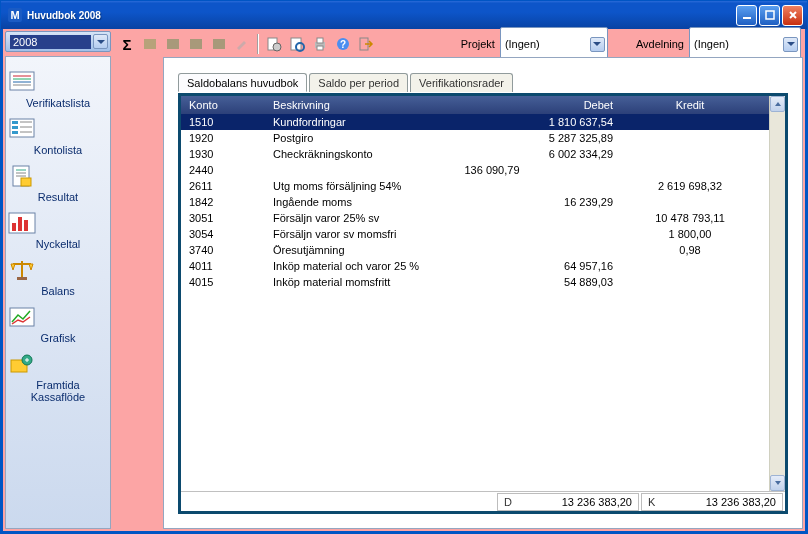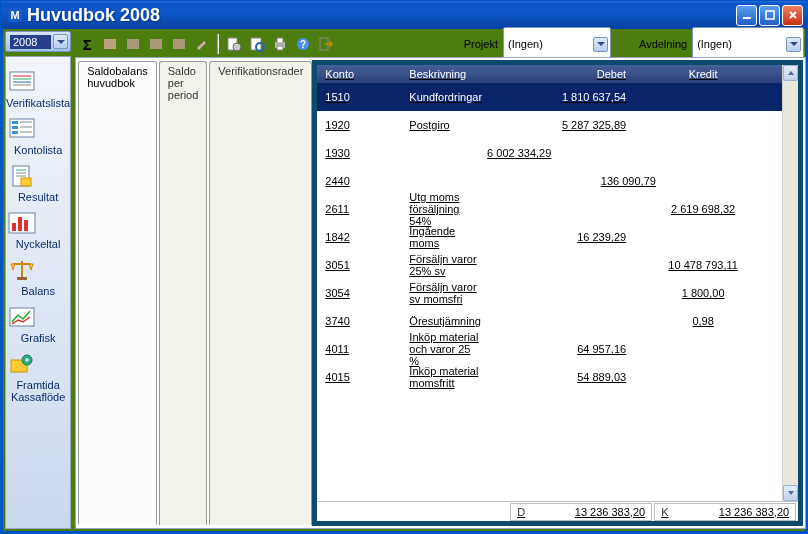--- a/index.html
+++ b/index.html
@@ -28,21 +28,21 @@
   }
   .titlebar .app-icon {
     width: 16px; height: 16px;
     margin-right: 4px;
     display: inline-flex;
     align-items: center;
     justify-content: center;
   }
   .titlebar .title {
     font-weight: bold;
-    font-size: 18px;
+    font-size: 10px;
     text-shadow: 1px 1px 1px rgba(0,0,0,0.3);
   }
   .titlebar .spacer { flex: 1; }
   .titlebar .win-btn {
     width: 21px; height: 21px;
     margin-left: 2px;
     border: 1px solid #fff;
     border-radius: 3px;
     display: inline-flex;
     align-items: center;
@@ -57,21 +57,21 @@
     background: linear-gradient(to bottom, #f08060, #c83010);
   }
 
   .outer-body {
     flex: 1;
     border: 2px solid #0055c4;
     border-top: none;
     display: flex;
     flex-direction: row;
     padding: 2px;
-    background: #4d7c0f;
+    background: #fca5a5;
     gap: 4px;
   }
 
   .sidebar {
     width: 106px;
     display: flex;
     flex-direction: column;
   }
   .year-select {
     display: flex;
@@ -160,46 +160,46 @@
   }
   .tb-select .val { flex:1; }
   .tb-projekt { width:108px; }
   .tb-avdelning { width:112px; }
 
   .content-panel {
     flex:1;
     border:1px solid #94a6c0;
     background:#fff;
     display:flex;
-    flex-direction:row;
-    padding:2px;
+    flex-direction:column;
+    padding:14px;
+    margin-left:48px;
   }
   .tabs { display:flex; gap:2px; margin-bottom:2px; }
   .tab {
     padding:3px 8px 2px 8px;
     border:1px solid #919b9c;
     border-bottom:none;
     background:#f3f2ea;
     border-radius:3px 3px 0 0;
     position:relative;
     top:1px;
     color:#333;
   }
   .tab.active {
     background:#fcfcfe;
     border-bottom:1px solid #fcfcfe;
     z-index:2;
     color:#000;
   }
   .tab-body {
     flex:1;
-    border:5px solid #0c4a6e;
+    border:3px solid #0c4a6e;
     display:flex;flex-direction:column;
     background:#fff;
-    text-decoration:underline;
   }
   .grid-wrap {
     flex:1;
     display:flex;
     flex-direction:row;
   }
   .grid {
     flex:1;
     display:flex;flex-direction:column;
   }
@@ -210,21 +210,21 @@
     height:18px;
     align-items:center;
     font-weight:normal;
   }
   .col-k { width:90px; padding-left:8px; }
   .col-b { flex:1; padding-left:2px; }
   .col-d { width:150px; text-align:right; padding-right:6px; }
   .col-c { width:150px; text-align:center; padding-right:8px; }
   .grid .rows { flex:1; overflow:hidden; }
   .grid .row {
-    display:flex; height:28px; align-items:center;
+    display:flex; height:16px; align-items:center;
     color:#000;
   }
   .grid .row.sel {
     background:#0a246a;color:#fff;
   }
   .scrollbar {
     width:16px;
     background:#e9e7da;
     border-left:1px solid #d0d0c0;
     display:flex;flex-direction:column;
@@ -509,20 +509,21 @@
                     <div class="col-c"></div>
                   </div>
                   <div class="row">
                     <div class="col-k">1920</div>
                     <div class="col-b">Postgiro</div>
                     <div class="col-d">5 287 325,89</div>
                     <div class="col-c"></div>
                   </div>
                   <div class="row">
                     <div class="col-k">1930</div>
+                    <div class="col-b">Checkräkningskonto</div>
                     <div class="col-d">6 002 334,29</div>
                     <div class="col-c"></div>
                   </div>
                   <div class="row">
                     <div class="col-k">2440</div>
                     <div class="col-d"></div>
                     <div class="col-c">136 090,79</div>
                   </div>
                   <div class="row">
                     <div class="col-k">2611</div>

